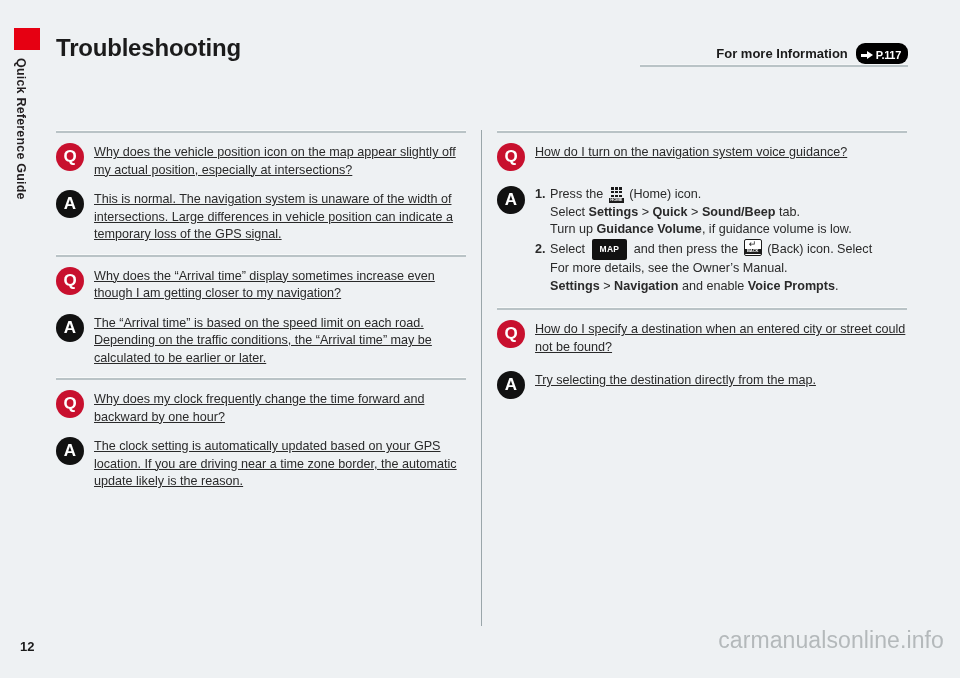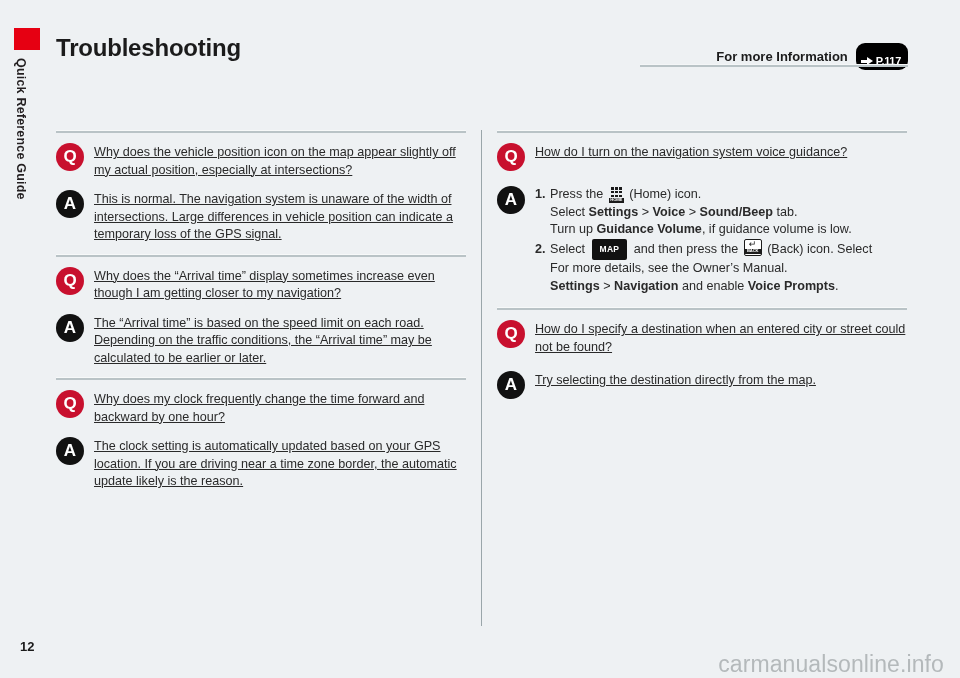--- a/index.html
+++ b/index.html
@@ -69,21 +69,21 @@
     font-size: 13px;
     font-weight: bold;
     color: #1b1b1b;
   }
   .ref-pill {
     display: inline-flex;
     align-items: center;
     gap: 2px;
     background: #000;
     border-radius: 9px;
-    padding: 10px 7px 1px 5px;
+    padding: 4px 7px 1px 5px;
     height: 16px;
   }
   .ref-pill .arrow-ic {
     display: inline-block;
     width: 13px;
     height: 9px;
     position: relative;
   }
   .ref-pill .arrow-ic::before {
     content: "";
@@ -272,21 +272,21 @@
     position: absolute;
     left: 20px;
     bottom: 24px;
     font-size: 13px;
     font-weight: bold;
     color: #1b1b1b;
   }
   #watermark {
     position: absolute;
     right: 16px;
-    bottom: 0;
+    bottom: 24px;
     font-size: 23px;
     color: #b4b9bb;
     letter-spacing: 0.1px;
   }
 </style>
 </head>
 <body>
 
 <div id="side-tab">
   <div id="side-tab-block"></div>
@@ -366,21 +366,21 @@
                   <i></i>
                   <i></i>
                   <i></i>
                   <i></i>
                   <i></i>
                   <i></i>
                   <i></i>
                   <i></i>
                 </span><span class="lbl">HOME</span></span><span> (Home) icon.</span></span>
 
-          <span class="step-indent"><span>Select </span><b>Settings</b><span> &gt; </span><b>Voice</b><span> &gt; </span><b>Sound/Beep</b><span> tab.</span></span>
+          <span class="step-indent"><span>Select </span><b>Settings</b><span> &gt; </span><b>Quick</b><span> &gt; </span><b>Sound/Beep</b><span> tab.</span></span>
 
           <span class="step-indent"><span>Turn up </span><b>Guidance Volume</b><span>, if guidance volume is low.</span></span>
 
           <span class="step-line"><span class="step-num">2.</span><span>Select </span><span class="ic-map">MAP</span><span> and then press the </span><span class="ic-back"><span class="arr">↵</span><span class="lbl">BACK</span></span><span> (Back) icon. Select</span></span>
 
           <span class="step-indent">For more details, see the Owner’s Manual.</span>
 
           <span class="step-indent"><b>Settings</b><span> &gt; </span><b>Navigation</b><span> and enable </span><b>Voice Prompts</b><span>.</span></span>
 
         </div>

